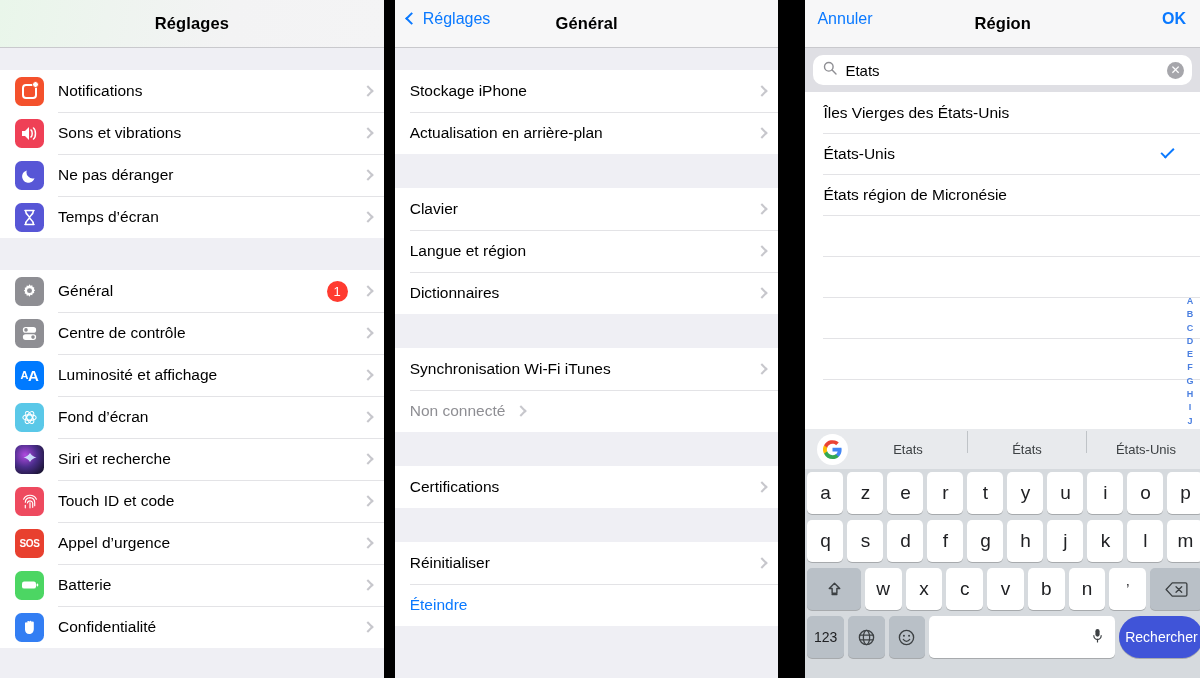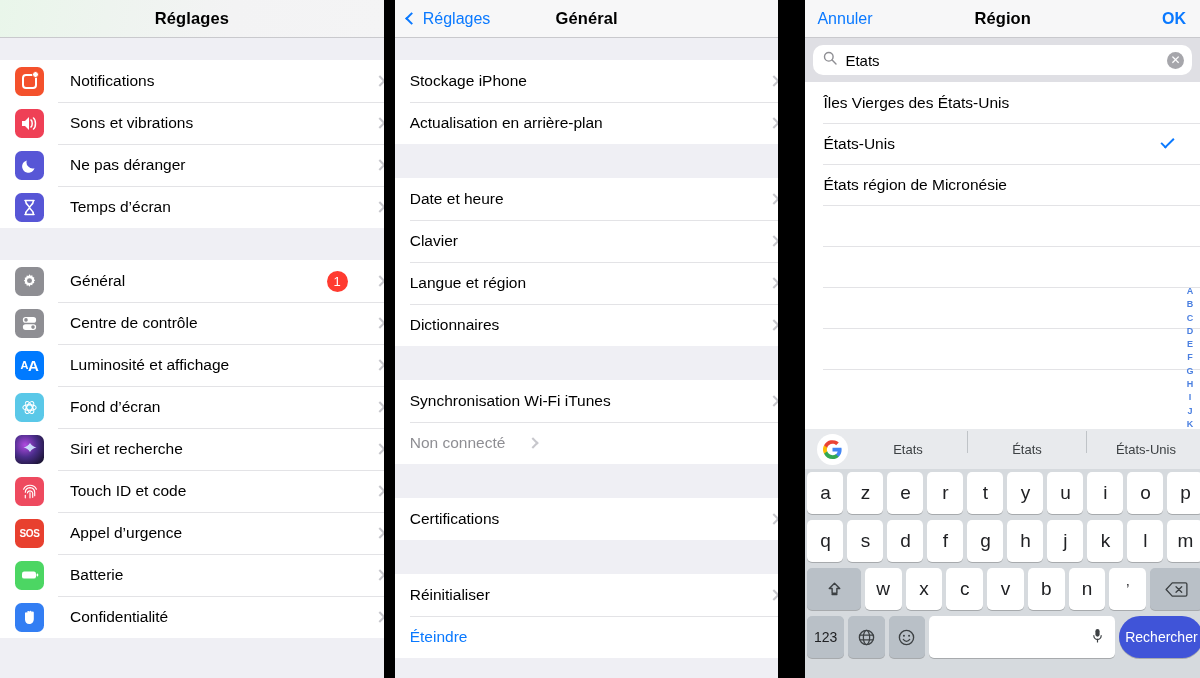--- a/index.html
+++ b/index.html
@@ -13,21 +13,21 @@
 
   
   .panel { position: relative; height: 678px; overflow: hidden; background: #fff; }
   .panel-1 { width: 389px; }
   .gap { width: 11px; background: #000; height: 678px; flex: 0 0 11px; }
   .panel-2 { width: 389px; }
   .panel-3 { width: 400px; margin-left: 16px; }
 
   
   .navbar {
-    height: 38px; display: flex; align-items: center; justify-content: center;
+    height: 48px; display: flex; align-items: center; justify-content: center;
     position: relative; border-bottom: 1px solid #c9c9cd;
   }
   .nav-1 { background: linear-gradient(100deg,#e9f6ea 0%,#eef4ef 28%,#f3f3f4 60%,#f4f4f5 100%); }
   .nav-2 { background: #f7f7f8; }
   .nav-3 { background: #f7f7f8; }
   .nav-title { font-size: 16.5px; font-weight: bold; color: #000; letter-spacing: .1px; }
   .nav-left {
     position: absolute; left: 12px; top: 0; height: 38px; display: flex; align-items: center;
     color: #0a79ff; font-size: 16px;
   }
@@ -40,23 +40,22 @@
     border-left: 2.6px solid #0a79ff; border-bottom: 2.6px solid #0a79ff;
     transform: rotate(45deg);
   }
 
   
   .scroll { height: 640px; overflow: hidden; background: #efeff4; }
   .spacer { background: #efeff4; }
   .group { background: #fff; }
   .row {
     display: flex; align-items: center; height: 42px;
-    padding-left: 15px; background: #fff;
+    padding-left: 15px; padding-right: 12px; background: #fff;
     position: relative;
-    gap: 12px;
   }
   .row + .row::before {
     content: ""; position: absolute; left: 58px; right: 0; top: 0; height: 1px;
     background: #e3e3e6;
   }
   .p2 .row + .row::before { left: 15px; }
   .row-icon {
     width: 29px; height: 29px; border-radius: 6.5px; flex: 0 0 29px;
     margin-right: 14px; display: flex; align-items: center; justify-content: center;
     position: relative; overflow: hidden;
@@ -325,24 +324,20 @@
         <div class="row">
           <span class="row-label">Actualisation en arrière-plan</span>
           <span class="chev"></span>
         </div>
       </div>
 
       <div class="spacer" style="height:34px"></div>
 
       <div class="group">
         <div class="row">
-          <span class="row-label">Date et heure</span>
-          <span class="chev"></span>
-        </div>
-        <div class="row">
           <span class="row-label">Clavier</span>
           <span class="chev"></span>
         </div>
         <div class="row">
           <span class="row-label">Langue et région</span>
           <span class="chev"></span>
         </div>
         <div class="row">
           <span class="row-label">Dictionnaires</span>
           <span class="chev"></span>

